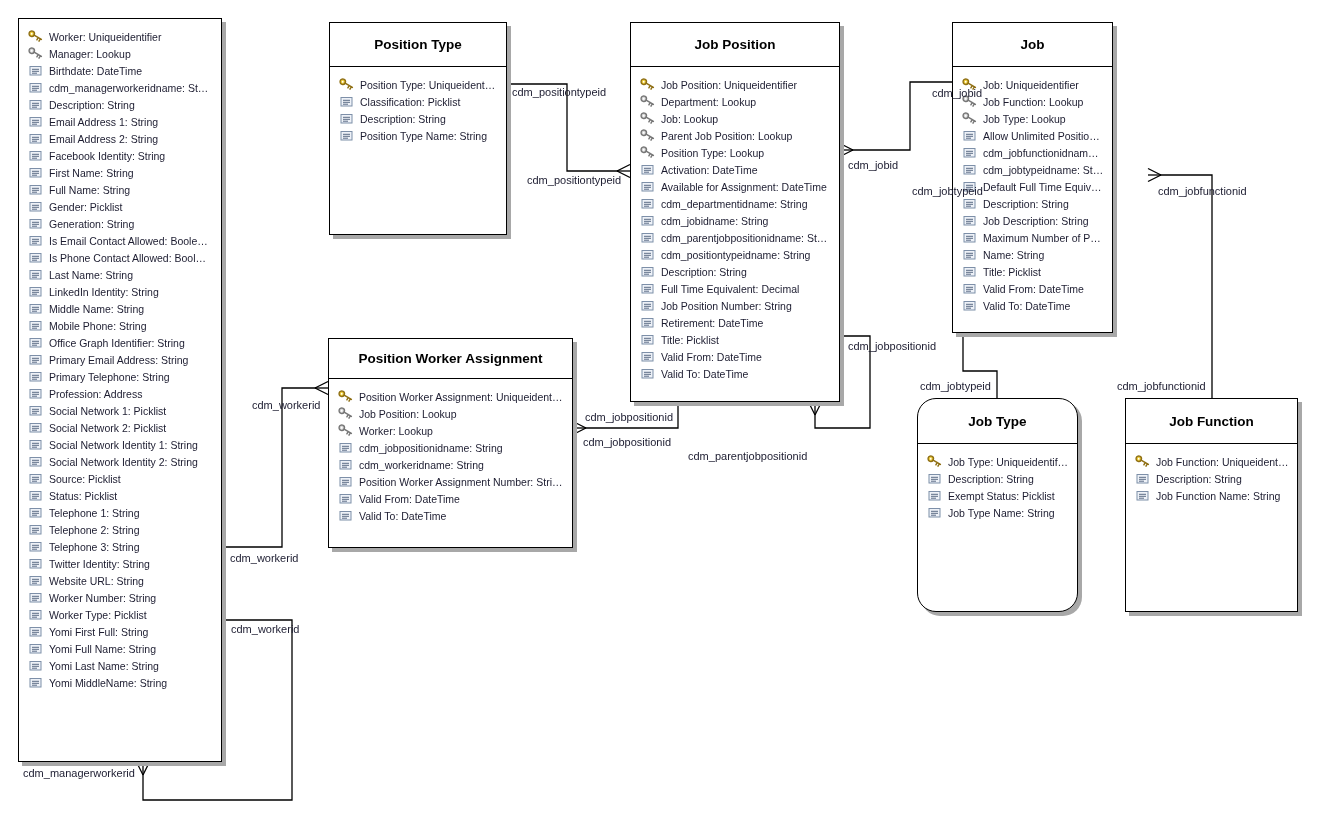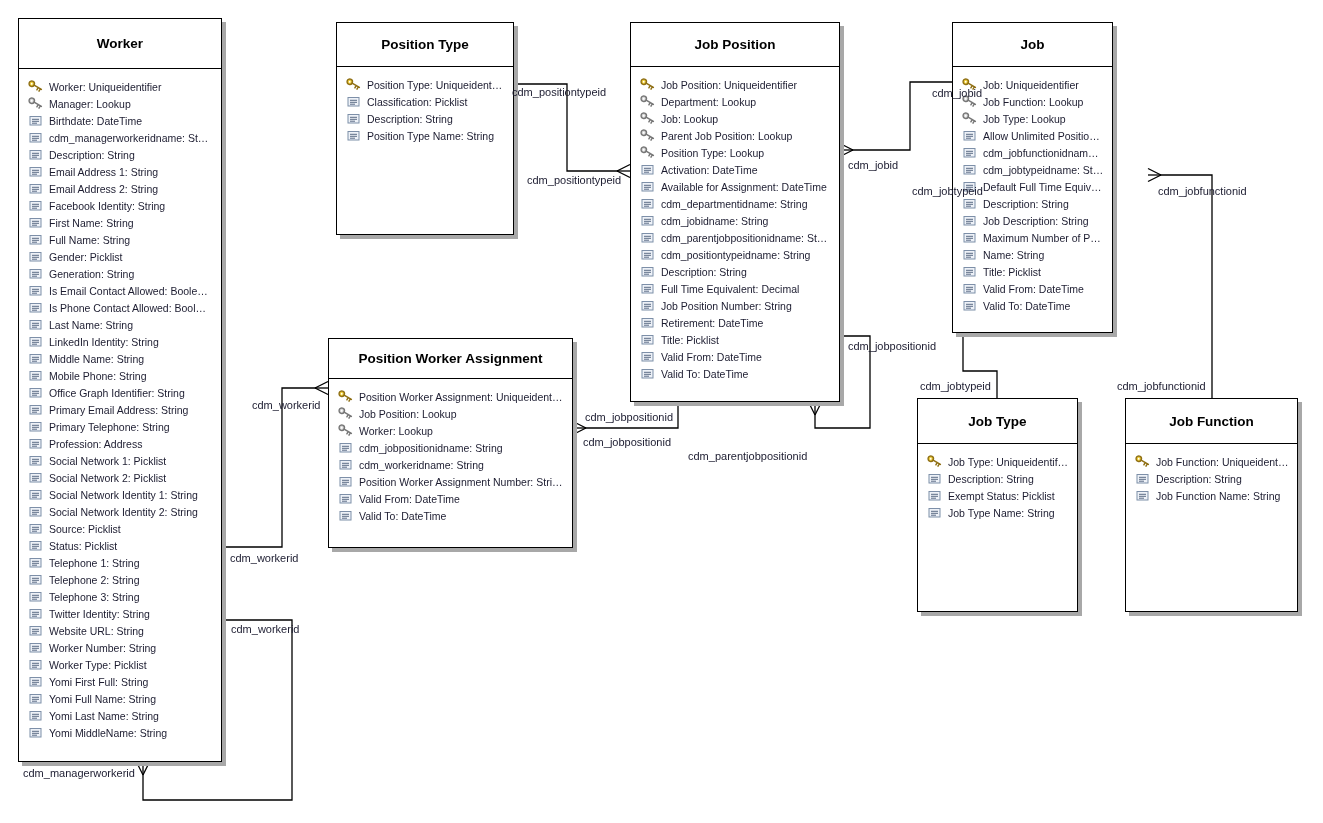--- a/index.html
+++ b/index.html
@@ -48,21 +48,20 @@
       <polyline points="678,402 678,428 585,428" fill="none" stroke="#000000" stroke-width="1.3"></polyline>
       <line x1="586" y1="428" x2="573" y2="421.5" stroke="#000000" stroke-width="1.3"></line>
       <line x1="586" y1="428" x2="573" y2="428" stroke="#000000" stroke-width="1.3"></line>
       <line x1="586" y1="428" x2="573" y2="434.5" stroke="#000000" stroke-width="1.3"></line>
       <polyline points="840,336 870,336 870,428 815,428 815,414" fill="none" stroke="#000000" stroke-width="1.3"></polyline>
       <line x1="815" y1="415" x2="808.5" y2="402" stroke="#000000" stroke-width="1.3"></line>
       <line x1="815" y1="415" x2="815" y2="402" stroke="#000000" stroke-width="1.3"></line>
       <line x1="815" y1="415" x2="821.5" y2="402" stroke="#000000" stroke-width="1.3"></line>
     </svg>
 <div class="entity" style="left: 18px; top: 18px; width: 204px; height: 744px;">
-      <div class="entity-title" style="height: 50px;">Worker</div>
       <div class="rows">
         <div class="row">
           <span class="ic">
             <svg width="17" height="14" viewBox="0 0 17 14">
               <g transform="rotate(16 8 7)">
                 <circle cx="4" cy="4.8" r="2.7" fill="#f0cf3c" stroke="#8f6f14" stroke-width="1.4"></circle>
                 <circle cx="4" cy="4.8" r="0.9" fill="#ffffff"></circle>
                 <path d="M6.6 5.4 L14.8 7.6 M11.2 6.6 L10.6 9.2 M13.6 7.2 L13 9.9" fill="none" stroke="#8f6f14" stroke-width="1.5" stroke-linecap="round"></path>
               </g>
             </svg>
@@ -483,21 +482,21 @@
               <rect x="1" y="2.5" width="11" height="8.5" fill="#eef2f8" stroke="#7d8fa8" stroke-width="1"></rect>
               <line x1="3" y1="5.3" x2="10" y2="5.3" stroke="#5a6b84" stroke-width="1"></line>
               <line x1="3" y1="7.3" x2="10" y2="7.3" stroke="#5a6b84" stroke-width="1"></line>
               <line x1="3" y1="9.2" x2="8" y2="9.2" stroke="#5a6b84" stroke-width="1"></line>
             </svg>
           </span>
           <span>Yomi MiddleName: String</span>
         </div>
       </div>
     </div>
-    <div class="entity" style="left: 336px; top: 22px; width: 178px; height: 213px;">
+    <div class="entity" style="left: 329px; top: 22px; width: 178px; height: 213px;">
       <div class="entity-title" style="height: 44px;">Position Type</div>
       <div class="rows">
         <div class="row">
           <span class="ic">
             <svg width="17" height="14" viewBox="0 0 17 14">
               <g transform="rotate(16 8 7)">
                 <circle cx="4" cy="4.8" r="2.7" fill="#f0cf3c" stroke="#8f6f14" stroke-width="1.4"></circle>
                 <circle cx="4" cy="4.8" r="0.9" fill="#ffffff"></circle>
                 <path d="M6.6 5.4 L14.8 7.6 M11.2 6.6 L10.6 9.2 M13.6 7.2 L13 9.9" fill="none" stroke="#8f6f14" stroke-width="1.5" stroke-linecap="round"></path>
               </g>
@@ -999,21 +998,21 @@
               <rect x="1" y="2.5" width="11" height="8.5" fill="#eef2f8" stroke="#7d8fa8" stroke-width="1"></rect>
               <line x1="3" y1="5.3" x2="10" y2="5.3" stroke="#5a6b84" stroke-width="1"></line>
               <line x1="3" y1="7.3" x2="10" y2="7.3" stroke="#5a6b84" stroke-width="1"></line>
               <line x1="3" y1="9.2" x2="8" y2="9.2" stroke="#5a6b84" stroke-width="1"></line>
             </svg>
           </span>
           <span>Valid To: DateTime</span>
         </div>
       </div>
     </div>
-    <div class="entity" style="left: 917px; top: 398px; width: 161px; height: 214px;">
+    <div class="entity" style="left: 917px; top: 398px; width: 161px; height: 214px; border-radius: 19px;">
       <div class="entity-title" style="height: 45px;">Job Type</div>
       <div class="rows">
         <div class="row">
           <span class="ic">
             <svg width="17" height="14" viewBox="0 0 17 14">
               <g transform="rotate(16 8 7)">
                 <circle cx="4" cy="4.8" r="2.7" fill="#f0cf3c" stroke="#8f6f14" stroke-width="1.4"></circle>
                 <circle cx="4" cy="4.8" r="0.9" fill="#ffffff"></circle>
                 <path d="M6.6 5.4 L14.8 7.6 M11.2 6.6 L10.6 9.2 M13.6 7.2 L13 9.9" fill="none" stroke="#8f6f14" stroke-width="1.5" stroke-linecap="round"></path>
               </g>

